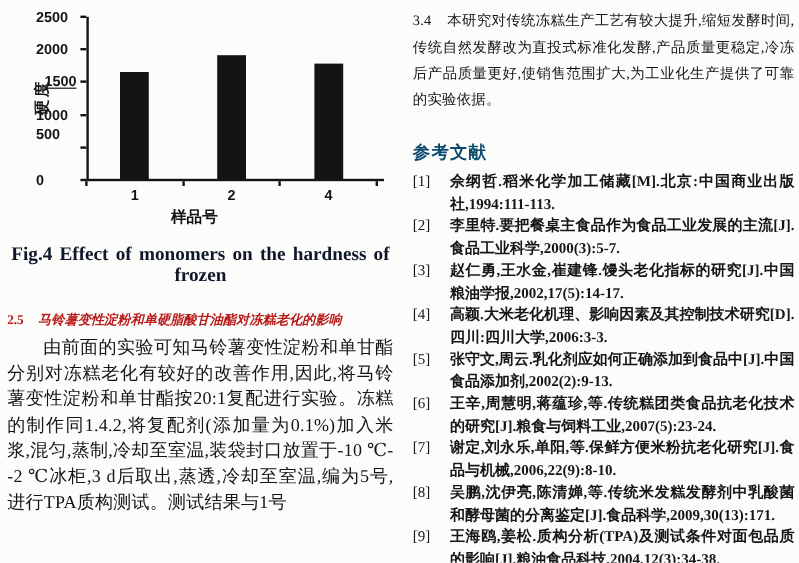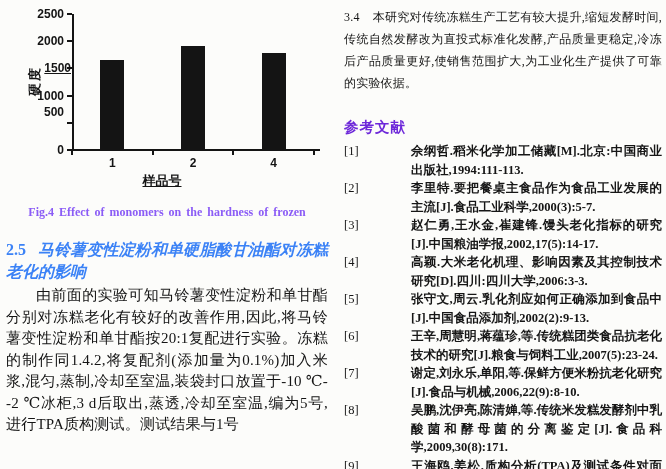--- a/index.html
+++ b/index.html
@@ -32,21 +32,21 @@
     width: 318px;
     height: 192px;
   }
   .chart-plot { position: absolute; inset: 0; }
   .axis-line { position: absolute; background: #141414; }
   .ytick-label {
     position: absolute;
     font-family: "Liberation Sans", "DejaVu Sans", sans-serif;
     font-size: 12px;
     font-weight: 700;
-    text-align: right;
+    text-align: left;
     width: 34px;
     color: #141414;
   }
   .xtick-label {
     position: absolute;
     font-family: "Liberation Sans", "DejaVu Sans", sans-serif;
     font-size: 12px;
     font-weight: 700;
     text-align: center;
     width: 30px;
@@ -66,49 +66,48 @@
   }
   .xlabel {
     position: absolute;
     width: 100%;
     text-align: center;
     left: 36px; top: 172px;
     width: 240px;
     font-size: 13px;
     font-weight: 700;
     color: #141414;
-    text-decoration: underline;
   }
 
   
   .fig-caption { margin-top: 12px; text-align: center; }
   .fig-caption-zh {
     font-size: 14.5px;
     font-weight: 700;
     color: #101010;
     letter-spacing: 0.5px;
   }
   .fig-caption-en {
     margin-top: 3px;
-    font-size: 12px;
-    font-weight: 700;
-    color: #8b5cf6;
+    font-size: 16px;
+    font-weight: 700;
+    color: #0f172a;
     line-height: 17px;
     word-spacing: 2px;
   }
 
   
   .sec25 { margin-top: 18px; }
   .sec25-heading {
-    font-size: 16px;
+    font-size: 11px;
     font-style: italic;
     font-weight: 600;
     line-height: 22px;
     text-align: justify;
-    color: #3b82f6;
+    color: #b91c1c;
   }
   .sec25-heading .sec-num {
     font-style: normal;
     font-weight: 600;
     margin-right: 12px;
   }
   .sec25-body {
     margin-top: 2px;
     font-size: 15px;
     line-height: 21.5px;
@@ -124,40 +123,39 @@
     line-height: 22px;
     text-align: justify;
     color: #141414;
     letter-spacing: 0.2px;
   }
   .sec34 .sec-num { margin-right: 13px; }
   .refs-heading {
     margin-top: 24px;
     font-size: 14.5px;
     font-weight: 700;
-    color: #6d28d9;
+    color: #0c4a6e;
     letter-spacing: 1px;
   }
   .refs-list { margin-top: 5px; }
   .ref-item {
     display: flex;
     font-size: 12.5px;
     line-height: 18.5px;
     color: #161616;
   }
   .ref-label {
     flex: 0 0 22px;
     margin-right: 9px;
     white-space: nowrap;
   }
   .ref-text {
     flex: 1;
     text-align: justify;
     font-weight: 600;
-    margin-left: 36px;
   }
 </style>
 </head>
 <body>
 
 <div class="page">
 
   <div class="col-left">
 
     <div class="chart-wrap">
@@ -238,21 +236,21 @@
         <div class="ref-item">
           <span class="ref-label">[6]</span>
           <span class="ref-text">王辛,周慧明,蒋蕴珍,等.传统糕团类食品抗老化技术的研究[J].粮食与饲料工业,2007(5):23-24.</span>
         </div>
         <div class="ref-item">
           <span class="ref-label">[7]</span>
           <span class="ref-text">谢定,刘永乐,单阳,等.保鲜方便米粉抗老化研究[J].食品与机械,2006,22(9):8-10.</span>
         </div>
         <div class="ref-item">
           <span class="ref-label">[8]</span>
-          <span class="ref-text">吴鹏,沈伊亮,陈清婵,等.传统米发糕发酵剂中乳酸菌和酵母菌的分离鉴定[J].食品科学,2009,30(8):171.</span>
+          <span class="ref-text">吴鹏,沈伊亮,陈清婵,等.传统米发糕发酵剂中乳酸菌和酵母菌的分离鉴定[J].食品科学,2009,30(13):171.</span>
         </div>
         <div class="ref-item">
           <span class="ref-label">[9]</span>
           <span class="ref-text">王海鸥,姜松.质构分析(TPA)及测试条件对面包品质的影响[J].粮油食品科技,2004,12(3):34-38.</span>
         </div>
       </div>
 
   </div>
 
 </div>

